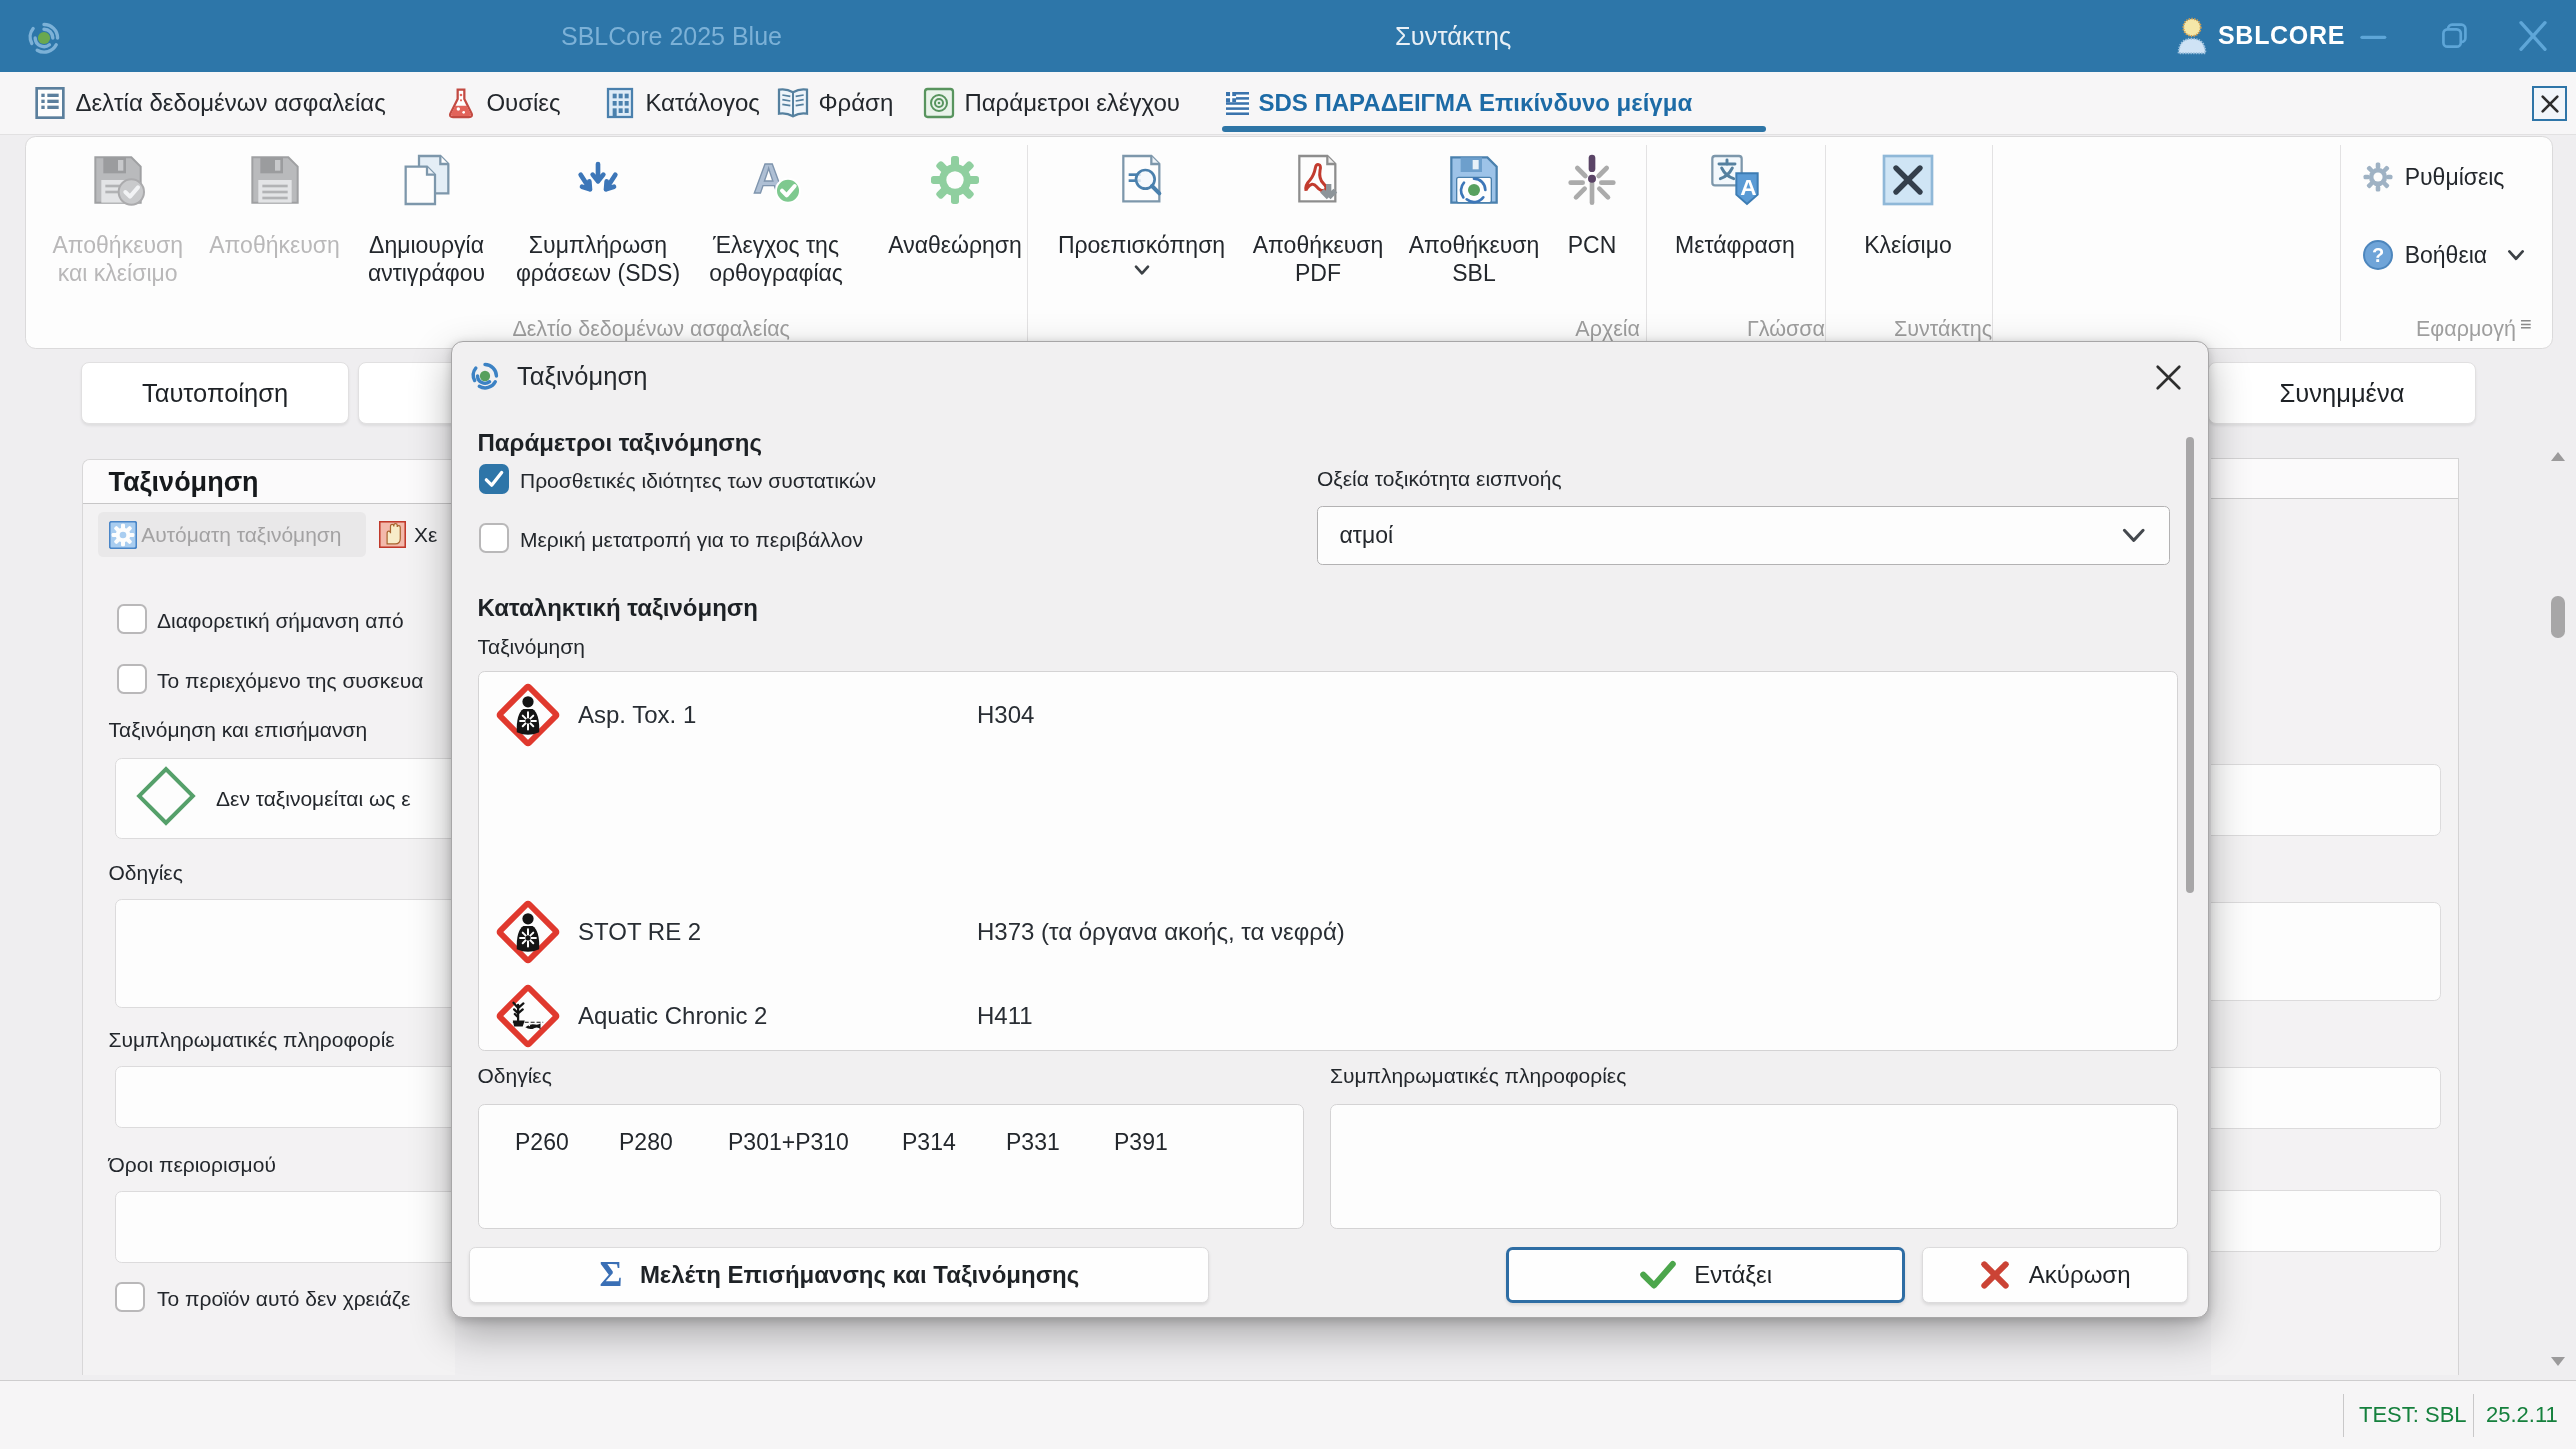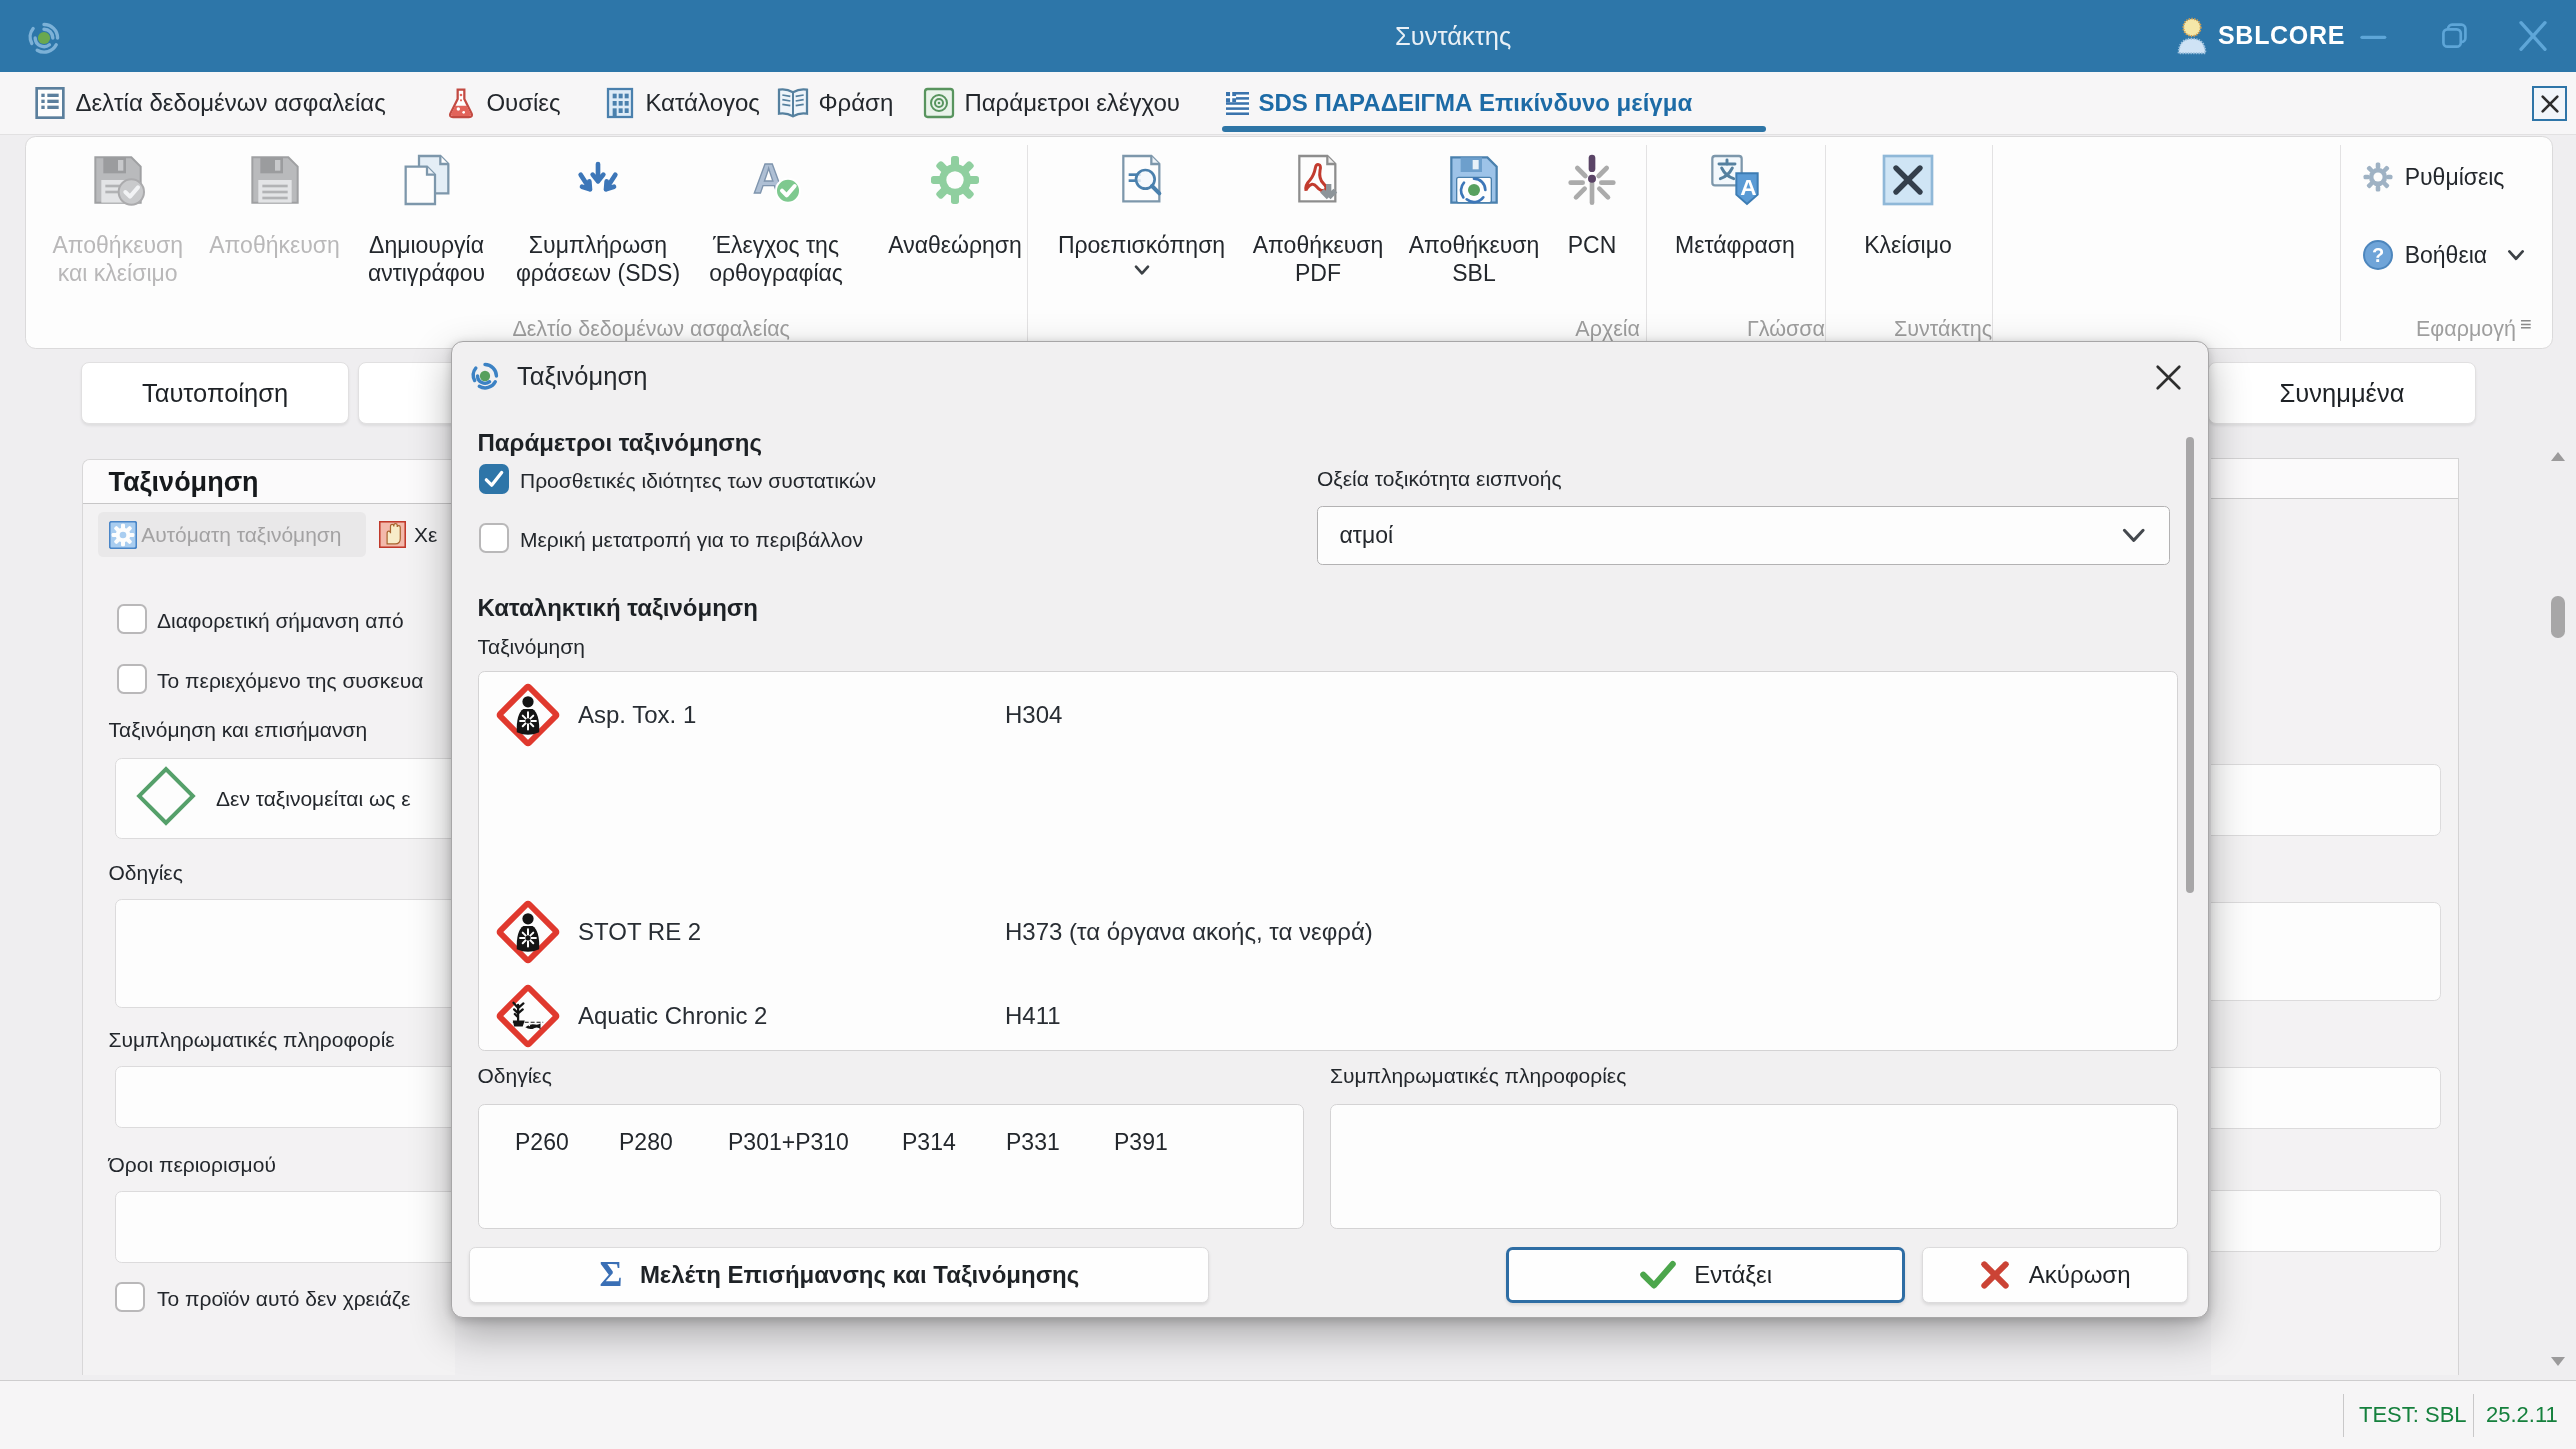--- a/index.html
+++ b/index.html
@@ -70,21 +70,21 @@
   .dialog { left:451px; top:341px; width:1758px; height:977px; background:#f1f0f1; border:1.3px solid #a7a6a7; border-radius:12px; box-shadow:0 16px 40px rgba(0,0,0,.30), 0 2.7px 9.4px rgba(0,0,0,.18); }
   .dlg-title { left:516px; top:360px; font-size:25.5px; color:#24282d; }
   .dlg-h { font-size:24px; font-weight:bold; color:#1d2125; }
   .dlg-label { font-size:21px; color:#23272c; }
   .dd { left:1316px; top:505px; width:853px; height:59px; background:#fdfdfd; border:1.3px solid #b3b2b3; border-radius:5.4px; }
   .dd .ddtext { position:absolute; left:21.5px; top:0; height:56px; line-height:56px; font-size:23px; color:#23272c; }
   .listbox { background:#fdfdfd; border:1.3px solid #d4d3d4; border-radius:6.7px; }
   .cls-row { position:absolute; left:0; width:100%; height:75px; }
   .cls-row .pict { position:absolute; left:16px; top:4.7px; width:66px; height:66px; }
   .cls-row .cname { position:absolute; left:99px; top:0; height:75px; line-height:75px; font-size:24px; color:#282d33; }
-  .cls-row .ccode { position:absolute; left:498px; top:0; height:75px; line-height:75px; font-size:24px; color:#282d33;margin-left:28px; }
+  .cls-row .ccode { position:absolute; left:498px; top:0; height:75px; line-height:75px; font-size:24px; color:#282d33; }
   .pcode { font-size:23px; color:#23272c; }
   .dlg-btn { position:absolute; background:#fefefe; border:1.3px solid #dcdbdc; border-radius:6.7px; box-shadow:0 2px 3.4px rgba(0,0,0,.10); display:flex; align-items:center; justify-content:center; gap:17.4px; }
   .dlg-btn .blab { font-size:24px; color:#1e2226; }
   .dlg-btn.primary { border:3.4px solid #2e6da4; }
   .dlg-btn.study .blab { font-weight:bold; font-size:24px; }
   .sigma { font-size:35px; font-weight:bold; color:#3a6fb5; font-family:"Liberation Serif", serif; }
 
   .xmark line { stroke:#2e2e2e; stroke-width:4; stroke-linecap:round; }
 </style>
 </head>
@@ -94,20 +94,21 @@
 
   <div class="abs titlebar">
     <svg class="abs" style="left:25px;top:19px;width:38px;height:38px" viewBox="0 0 56 56">
       <circle cx="28" cy="28" r="9" fill="#6aa84f"></circle>
       <path d="M 28 8 A 20 20 0 0 1 48 28" fill="none" stroke="#7cb1d7" stroke-width="5" stroke-linecap="round"></path>
       <path d="M 46 38 A 20 20 0 0 1 18 46" fill="none" stroke="#7cb1d7" stroke-width="5" stroke-linecap="round"></path>
       <path d="M 10 36 A 20 20 0 0 1 12 14" fill="none" stroke="#7cb1d7" stroke-width="5" stroke-linecap="round"></path>
       <path d="M 28 15 A 13 13 0 0 1 41 28" fill="none" stroke="#7cb1d7" stroke-width="5" stroke-linecap="round"></path>
       <path d="M 36 38 A 13 13 0 0 1 15 28" fill="none" stroke="#7cb1d7" stroke-width="5" stroke-linecap="round"></path>
     </svg>
+    <div class="abs app-title">SBLCore 2025 Blue</div>
     <div class="abs win-title">Συντάκτης</div>
     <svg class="abs" style="left:2176px;top:17.4px;width:32px;height:38px" viewBox="0 0 48 56">
       <circle cx="24" cy="15" r="13" fill="#f5e7a8" stroke="#cf9d4e" stroke-width="3" stroke-dasharray="2 2"></circle>
       <path d="M 4 54 Q 4 32 24 32 Q 44 32 44 54 Z" fill="#cfe3f5" stroke="#9cc0dd" stroke-width="3" stroke-dasharray="2 2"></path>
     </svg>
     <div class="abs user-name">SBLCORE</div>
     <svg class="abs" style="left:2355px;top:20px;width:38px;height:32px" viewBox="0 0 56 48">
       <line x1="10" y1="26" x2="44" y2="26" stroke="#5ea6d8" stroke-width="5" stroke-linecap="round"></line>
     </svg>
     <svg class="abs" style="left:2440px;top:20px;width:29.5px;height:32px" viewBox="0 0 44 48">

